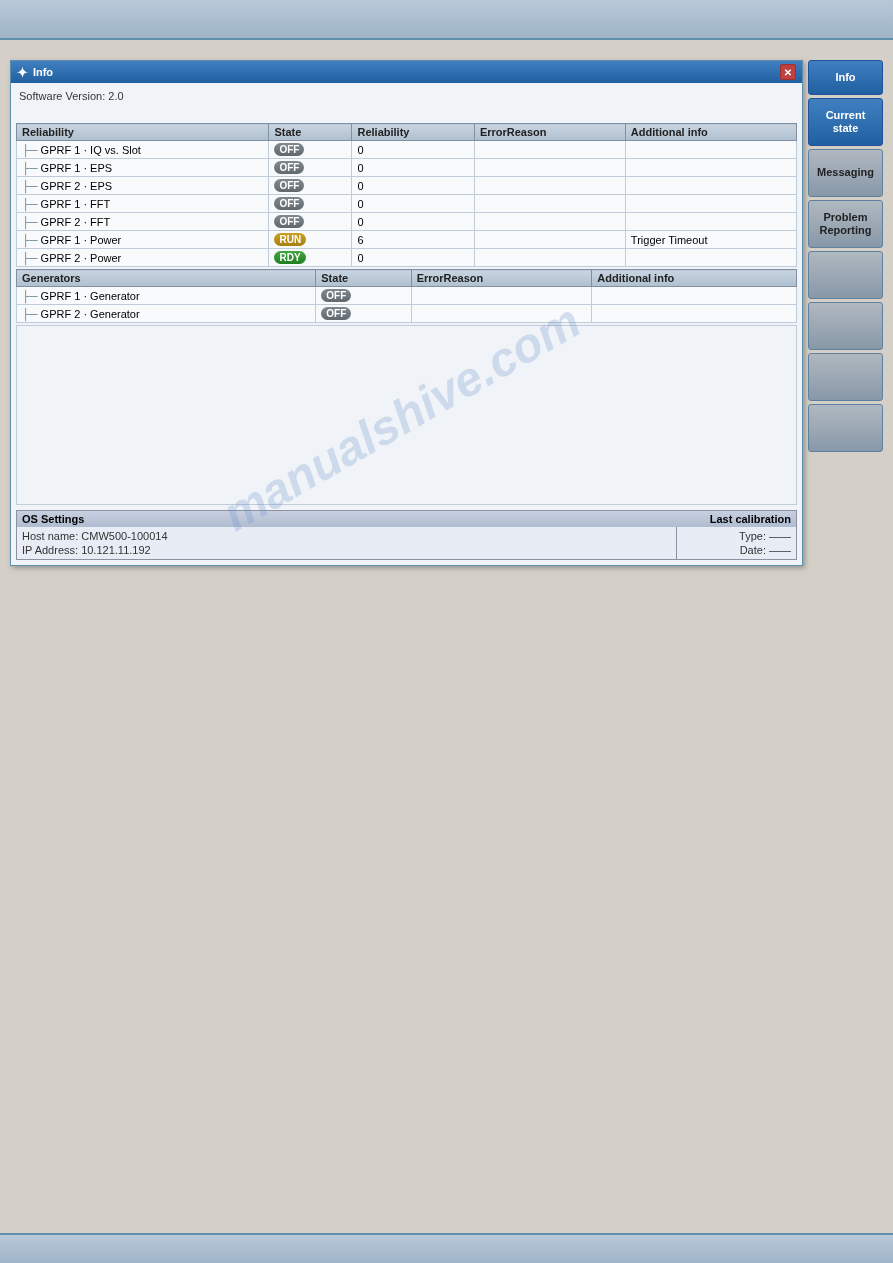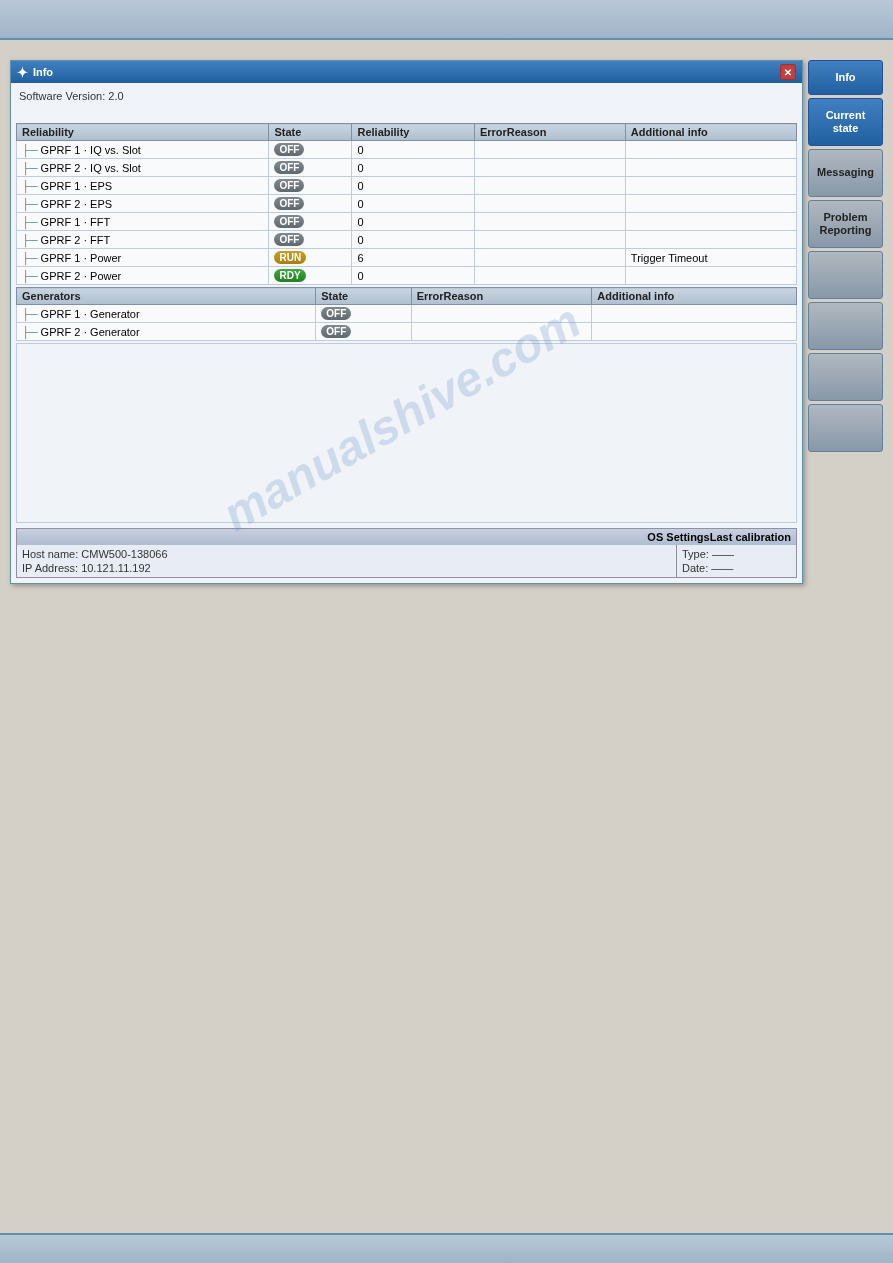--- a/index.html
+++ b/index.html
@@ -183,36 +183,37 @@
       margin-top: 5px;
       border: 1px solid #9090a0;
       background: #e8ecf4;
     }
 
     .os-settings-header {
       background: linear-gradient(to bottom, #c8d0e0, #b0bcd0);
       padding: 2px 5px;
       font-weight: bold;
       display: flex;
-      justify-content: flex-end;
+      justify-content: space-between;
     }
 
     .os-settings-body {
       display: flex;
     }
 
     .os-left {
       flex: 1;
       padding: 2px 5px;
     }
 
     .os-right {
       width: 120px;
       border-left: 1px solid #9090a0;
       padding: 2px 5px;
+      text-align: right;
     }
 
     .os-row {
       padding: 1px 0;
       color: #333;
     }
 
     
     .watermark {
       position: absolute;
@@ -266,27 +267,20 @@
           </thead>
           <tbody id="measurements-tbody">
           <tr>
     <td><span class="tree-line">├─</span>GPRF 1 · IQ vs. Slot</td>
     <td><span class="state-badge state-off">OFF</span></td>
     <td>0</td>
     <td></td>
     <td></td>
   </tr>
               <tr>
-    <td><span class="tree-line">├─</span>GPRF 2 · IQ vs. Slot</td>
-    <td><span class="state-badge state-off">OFF</span></td>
-    <td>0</td>
-    <td></td>
-    <td></td>
-  </tr>
-              <tr>
     <td><span class="tree-line">├─</span>GPRF 1 · EPS</td>
     <td><span class="state-badge state-off">OFF</span></td>
     <td>0</td>
     <td></td>
     <td></td>
   </tr>
               <tr>
     <td><span class="tree-line">├─</span>GPRF 2 · EPS</td>
     <td><span class="state-badge state-off">OFF</span></td>
     <td>0</td>
@@ -353,21 +347,21 @@
 
         <div class="os-settings">
           <div class="os-settings-header">
             <span>OS Settings</span>
             <span>Last calibration</span>
           </div>
           <div class="os-settings-body">
             <div class="os-left">
               <div class="os-row">
                 <span>Host name:</span>
-                <span>CMW500-138066</span>
+                <span>CMW500-100014</span>
               </div>
               <div class="os-row">
                 <span>IP Address:</span>
                 <span>10.121.11.192</span>
               </div>
             </div>
             <div class="os-right">
               <div class="os-row">
                 <span>Type:</span>
                 <span>——</span>

